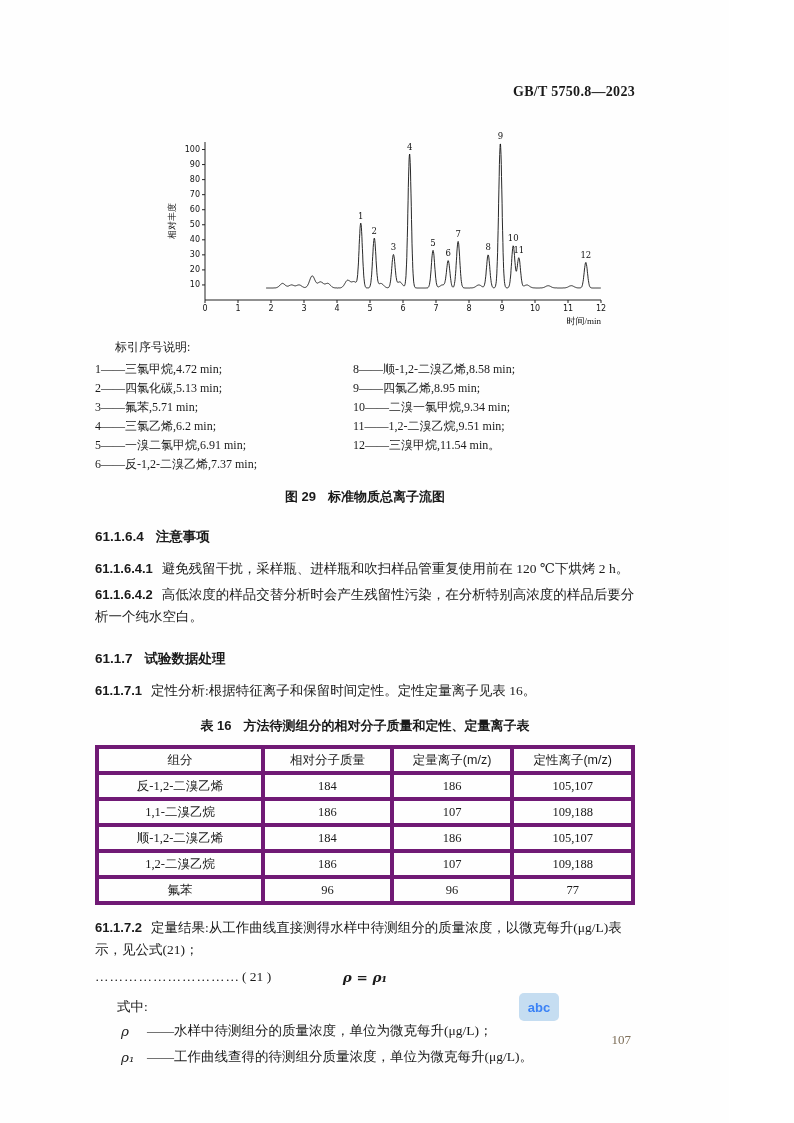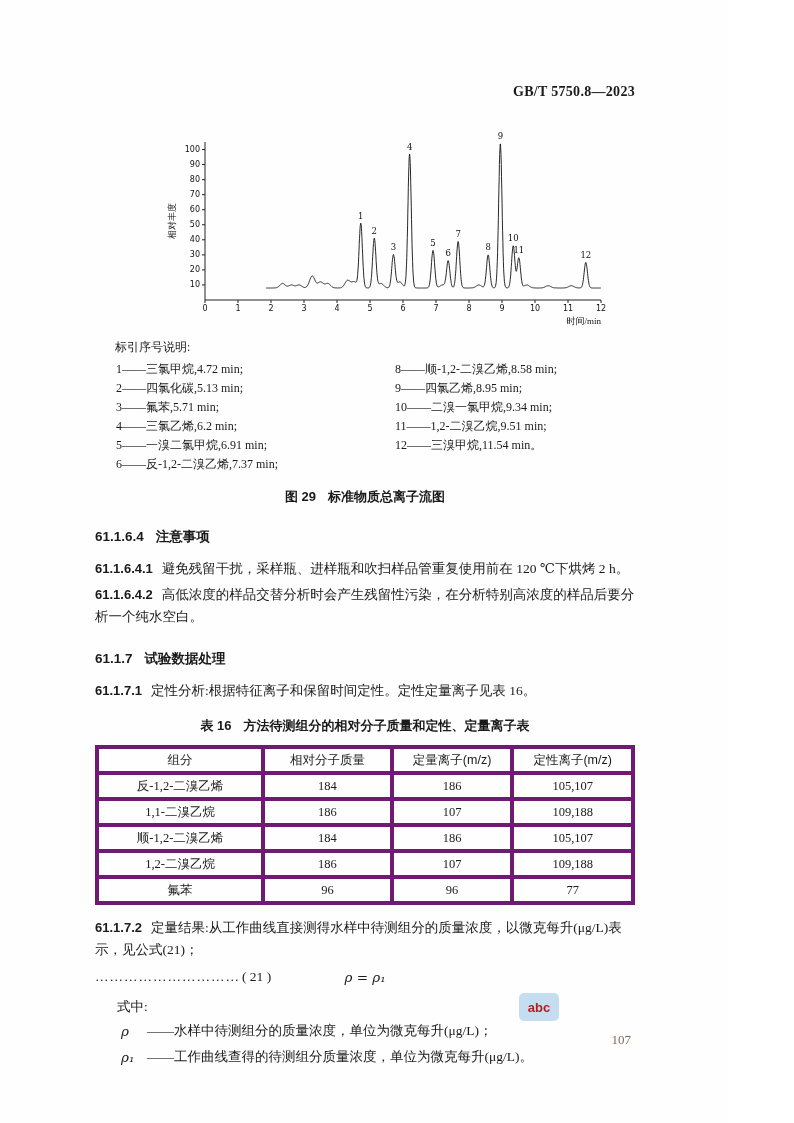--- a/index.html
+++ b/index.html
@@ -20,21 +20,21 @@
   #chart-svg{ width:452px; height:200px; display:block; }
   .axis{ stroke:#222; stroke-width:1; fill:none; }
   .trace{ stroke:#111; stroke-width:.9; fill:none; }
   text.tick{ font-size:8px; font-family:"DejaVu Sans","Liberation Sans",sans-serif; fill:#111; }
   text.peak-label{ font-size:8.5px; font-family:"DejaVu Serif","Liberation Serif",serif; fill:#111; }
   text.axis-label{ font-size:9px; font-family:"Liberation Serif","DejaVu Serif",serif; fill:#111; }
 
   .legend{ margin-top:8px; font-size:12px; line-height:18px; }
   .legend-title{ padding-left:20px; margin-bottom:4px; }
   .legend-cols{ display:flex; }
-  .legend-col{ flex:0 0 258px;margin-left:21px; }
+  .legend-col{ flex:0 0 258px; }
   .legend-col + .legend-col{ flex:1; }
   .legend-col div{ line-height:19px; }
 
   .fig-caption{
     margin-top:14px; text-align:center; font-weight:bold; font-size:13px;
     font-family:"Liberation Sans","DejaVu Sans",sans-serif;
   }
   .fig-caption span + span{ margin-left:12px; }
 
   .heading{
@@ -67,40 +67,40 @@
     border:4px solid #701a75; height:26px; text-align:center; padding:1px 4px;
   }
   table.ion-table th:nth-child(1){ width:31%; }
   table.ion-table th:nth-child(2){ width:24%; }
   table.ion-table th:nth-child(3){ width:22.5%; }
   table.ion-table th:nth-child(4){ width:22.5%; }
 
   .formula-row{ position:relative; margin-top:8px; height:20px; font-size:13.5px; }
   .eq-body{
     position:absolute; left:50%; transform:translateX(-50%);
-    font-style:italic; font-family:"DejaVu Serif","Liberation Serif",serif;
+    font-style:italic; font-family:"DejaVu Serif","Liberation Serif",serif;font-weight:bold;
   }
   .eq-tail{ display:block; text-align:left; letter-spacing:1px; }
   .eq-tail span + span{ margin-left:2px; letter-spacing:0; }
 
   .where{ margin-top:8px; padding-left:22px; font-size:13.5px; line-height:19px; }
   .def{ margin-top:4px; padding-left:26px; font-size:13.5px; line-height:22px; display:flex; }
   .def .sym{
     flex:0 0 26px; font-style:italic;
     font-family:"DejaVu Serif","Liberation Serif",serif;
   }
 
   .page-number{
     position:absolute; top:1032px; right:98px; font-size:13px; color:#7d6e58;
   }
   .watermark{
     position:absolute; left:519px; top:993px; width:40px; height:28px;
     background:rgba(150,193,229,.55); border-radius:5px;
     display:flex; align-items:center; justify-content:center;
-    color:#b91c1c; font-family:"Liberation Sans",sans-serif;
+    color:#3b82f6; font-family:"Liberation Sans",sans-serif;
     font-weight:bold; font-size:13px; pointer-events:none;text-align:center;
   }
 </style>
 </head>
 <body>
 
 <div class="page-root">
   <div class="content">
 
     <div class="doc-header">GB/T 5750.8—2023</div>

